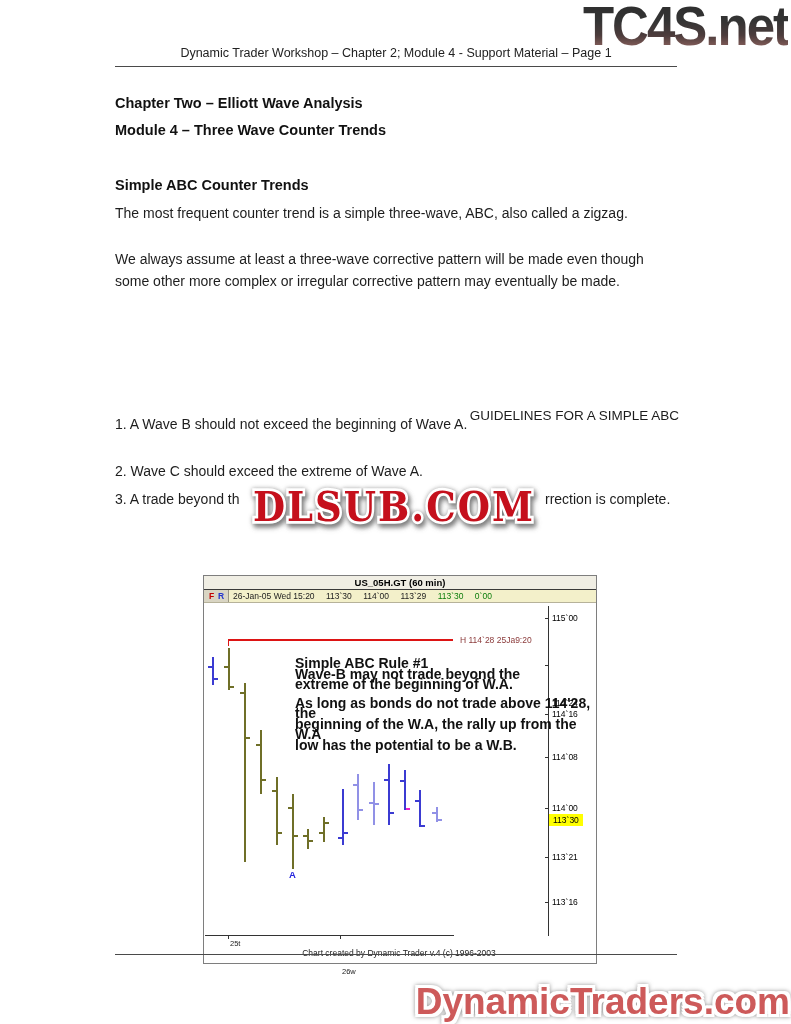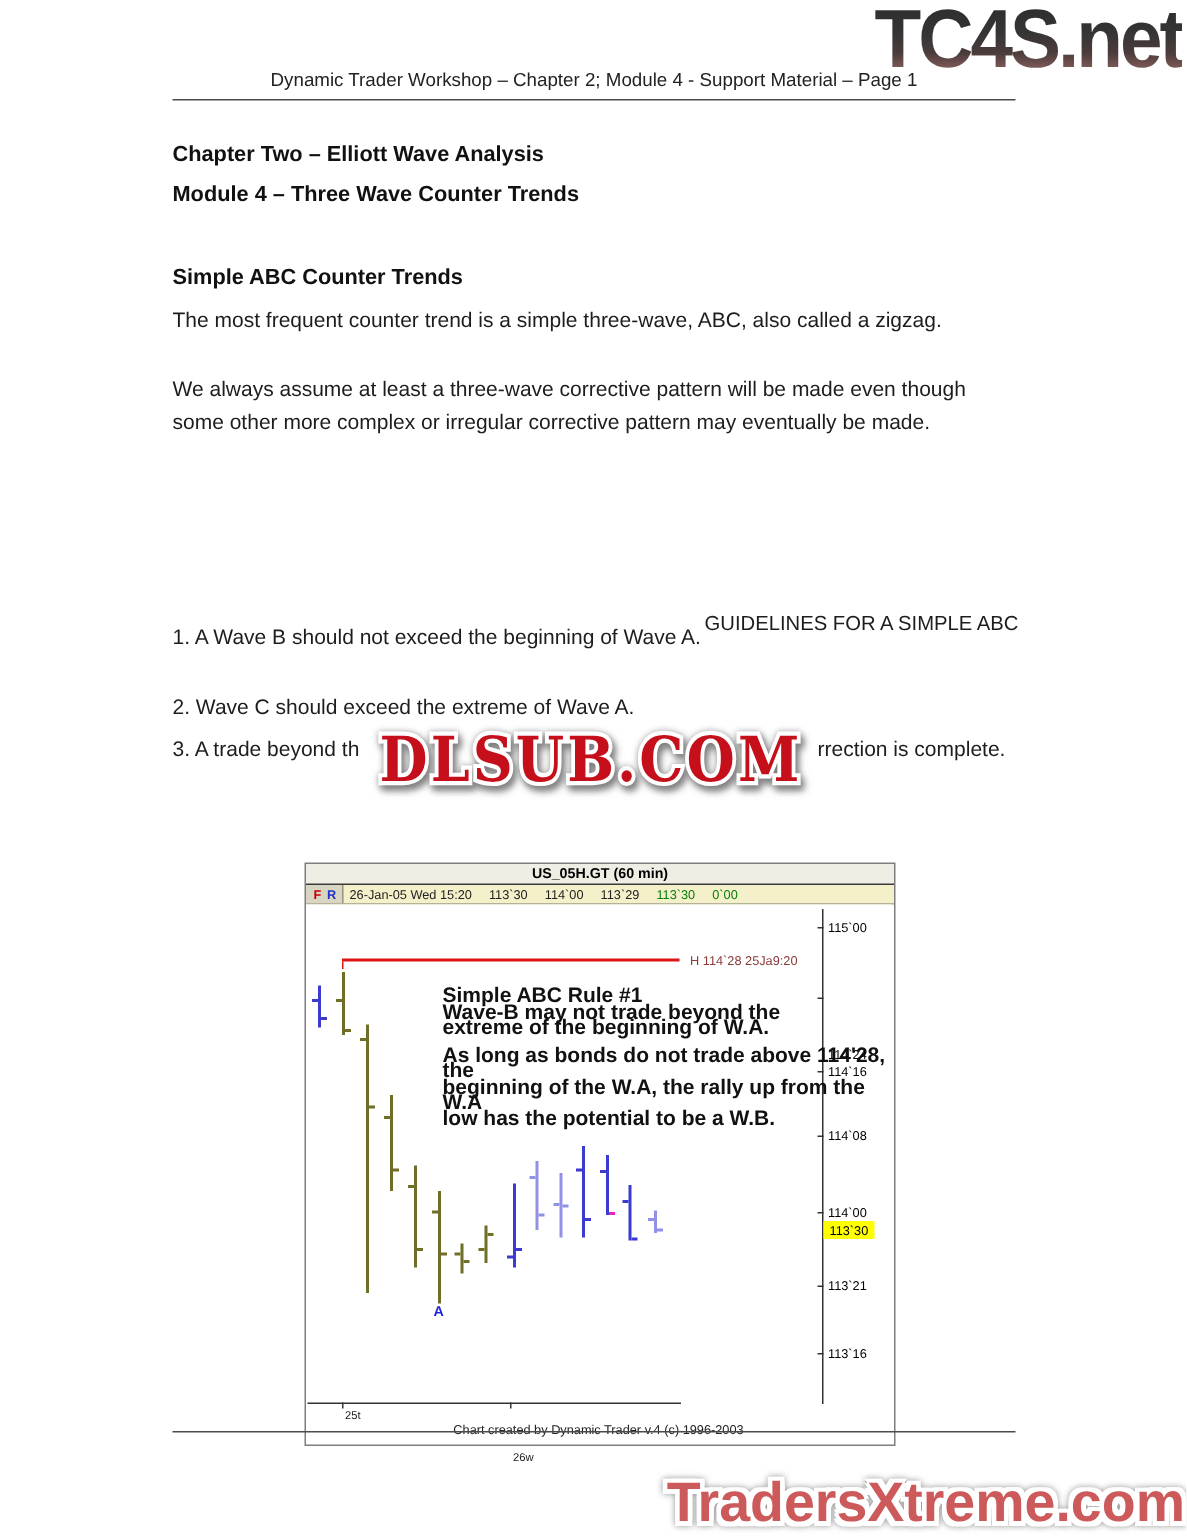--- a/index.html
+++ b/index.html
@@ -209,15 +209,15 @@
           <i class="c" style="top: 12px; background: rgb(145, 145, 230);"></i>
         </div>
         <div class="xtick" style="left: 24px;"></div>
         <div class="xlabel" style="left: 26px;">25t</div>
         <div class="xtick" style="left: 136px;"></div>
         <div class="xlabel" style="left: 138px; margin-top: 28px;">26w</div>
       </div>
   </div>
 
   <div class="rule bottom"></div>
-  <div class="txlogo">TradersXtreme.com</div>
+  <div class="txlogo">DynamicTraders.com</div>
 
 </div>
 
 </body></html>

